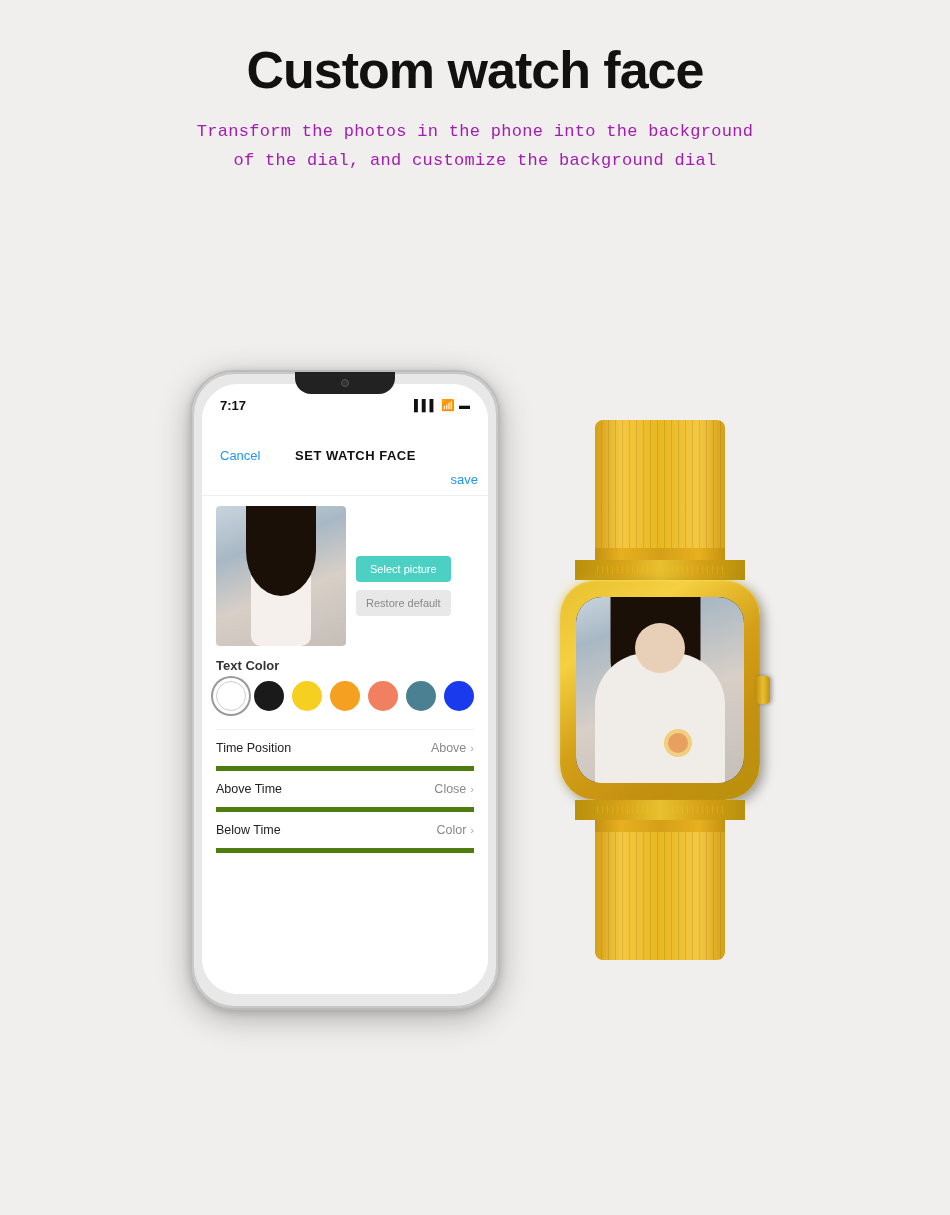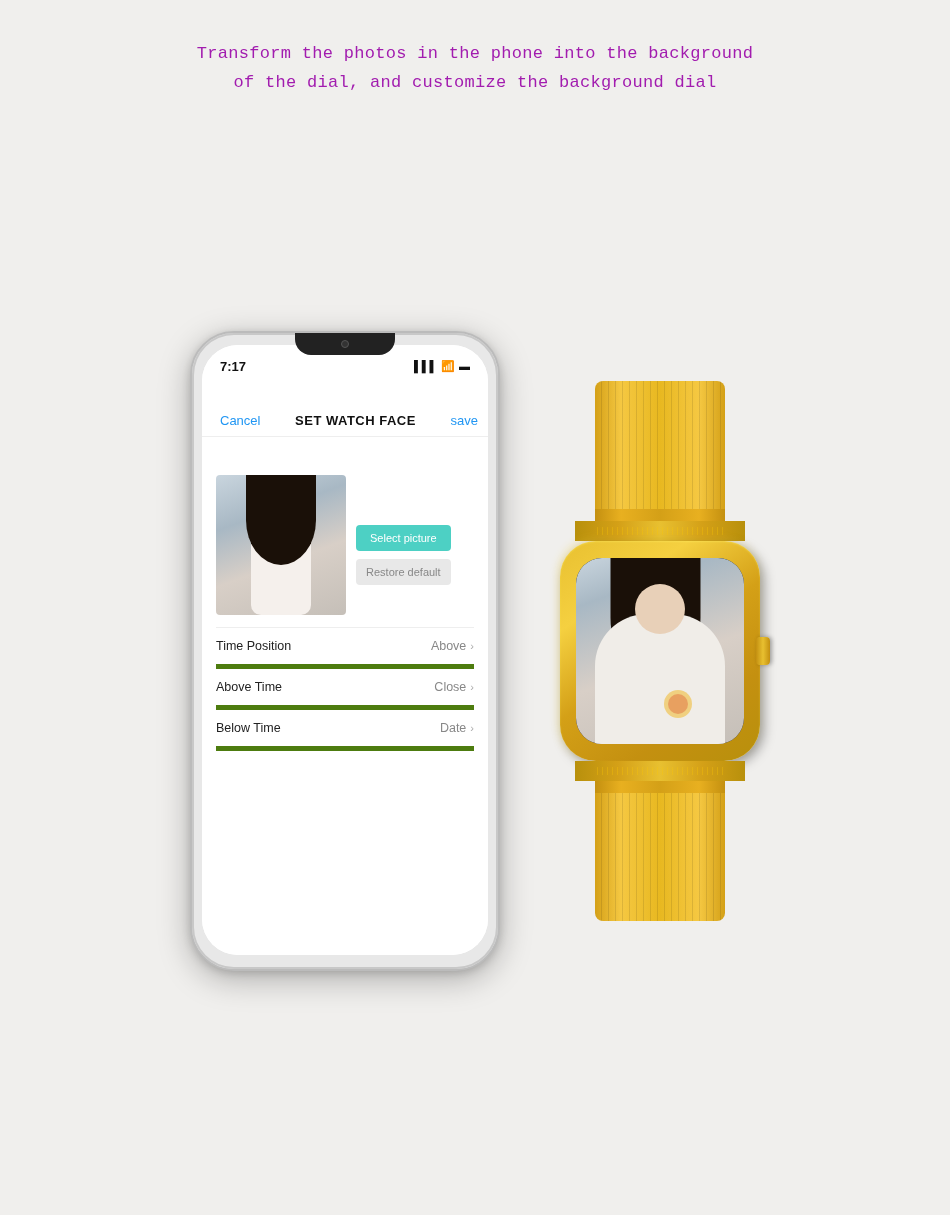--- a/index.html
+++ b/index.html
@@ -94,21 +94,20 @@
 
     .phone-screen {
       width: 286px;
       height: 612px;
       background: #fff;
       border-radius: 36px;
       overflow: hidden;
       position: relative;
       display: flex;
       flex-direction: column;
-      gap: 28px;
     }
 
     .phone-status-bar {
       display: flex;
       justify-content: space-between;
       align-items: center;
       padding: 10px 18px 4px 18px;
       background: #fff;
       height: 36px;
     }
@@ -152,20 +151,21 @@
       font-weight: 700;
       color: #111;
       font-family: Arial, sans-serif;
       letter-spacing: 0.5px;
     }
 
     .nav-save {
       font-size: 13px;
       color: #2196F3;
       font-family: Arial, sans-serif;
+      margin-top: 48px;
     }
 
     .phone-content {
       flex: 1;
       background: #fff;
       display: flex;
       flex-direction: column;
       padding: 10px 14px 0 14px;
       overflow: hidden;
     }
@@ -503,20 +503,21 @@
         rgba(255,200,0,0.3) 4px,
         rgba(255,200,0,0.3) 5px
       );
     }
   </style>
 </head>
 <body>
 
 <div class="page-container">
 
+  <h1 class="page-title">Custom watch face</h1>
 
   <p class="page-subtitle">
     <span>Transform the photos in the phone into the background</span><br>
     <span>of the dial, and customize the background dial</span>
   </p>
 
   <div class="devices-row">
 
     <div class="phone-shell">
       <div class="phone-notch">
@@ -544,40 +545,52 @@
           <div class="photo-preview-area">
             <div class="photo-thumb">
               <div class="hair-overlay"></div>
             </div>
             <div class="buttons-column">
               <button class="btn-select">Select picture</button>
               <button class="btn-restore">Restore default</button>
             </div>
           </div>
 
+          <div>
+            <div class="section-label">Text Color</div>
+            <div class="color-dots-row">
+              <div class="color-dot selected" style="background:#ffffff; border:1px solid #ccc;"></div>
+              <div class="color-dot" style="background:#1a1a1a;"></div>
+              <div class="color-dot" style="background:#f5d020;"></div>
+              <div class="color-dot" style="background:#f5a020;"></div>
+              <div class="color-dot" style="background:#f08060;"></div>
+              <div class="color-dot" style="background:#4a8090;"></div>
+              <div class="color-dot" style="background:#1a3aee;"></div>
+            </div>
+          </div>
 
           <div class="settings-rows">
             <div class="setting-row">
               <span class="setting-row-label">Time Position</span>
               <div class="setting-row-value">
                 <span>Above</span>
                 <span class="chevron">›</span>
               </div>
             </div>
             <div class="setting-row">
               <span class="setting-row-label">Above Time</span>
               <div class="setting-row-value">
                 <span>Close</span>
                 <span class="chevron">›</span>
               </div>
             </div>
             <div class="setting-row">
               <span class="setting-row-label">Below Time</span>
               <div class="setting-row-value">
-                <span>Date</span>
+                <span>Color</span>
                 <span class="chevron">›</span>
               </div>
             </div>
           </div>
 
         </div>
       </div>
     </div>
 
     <div class="watch-container">

